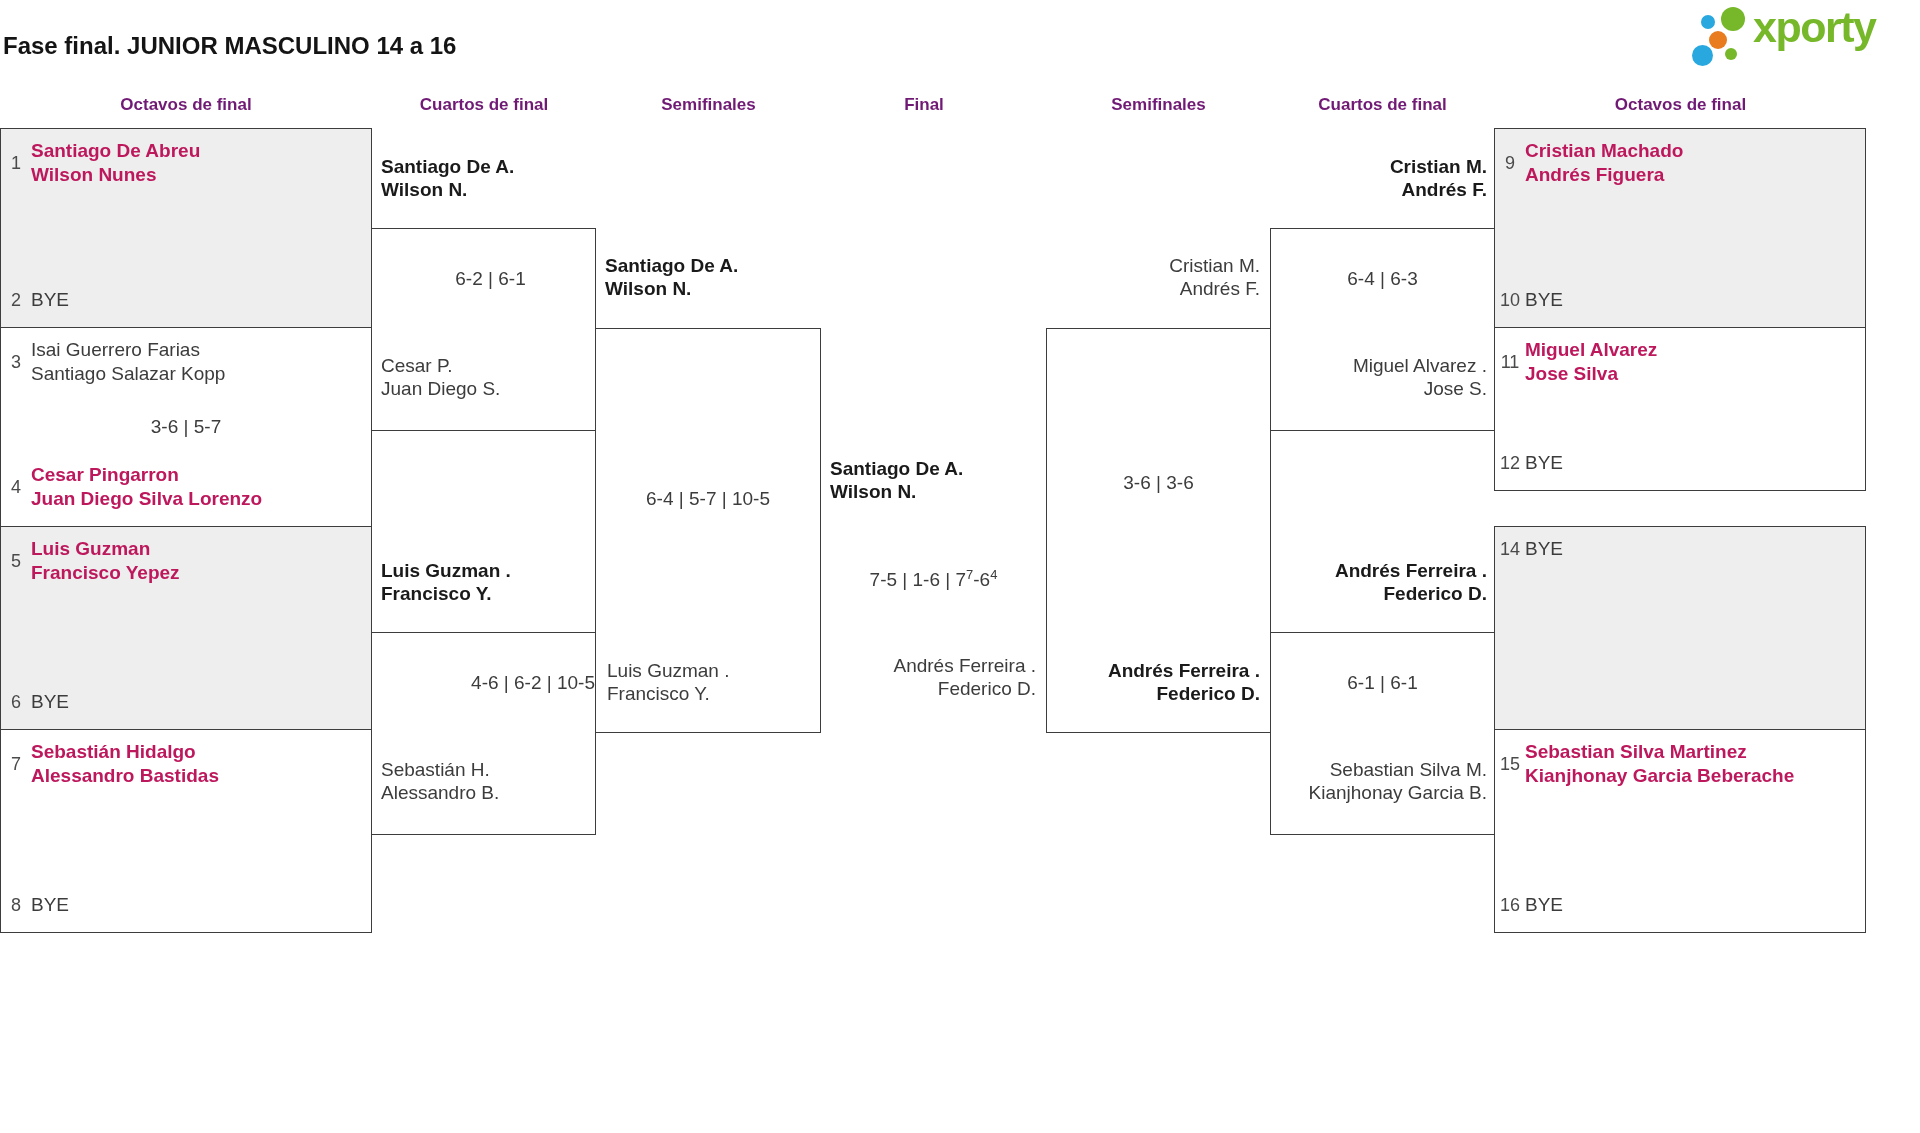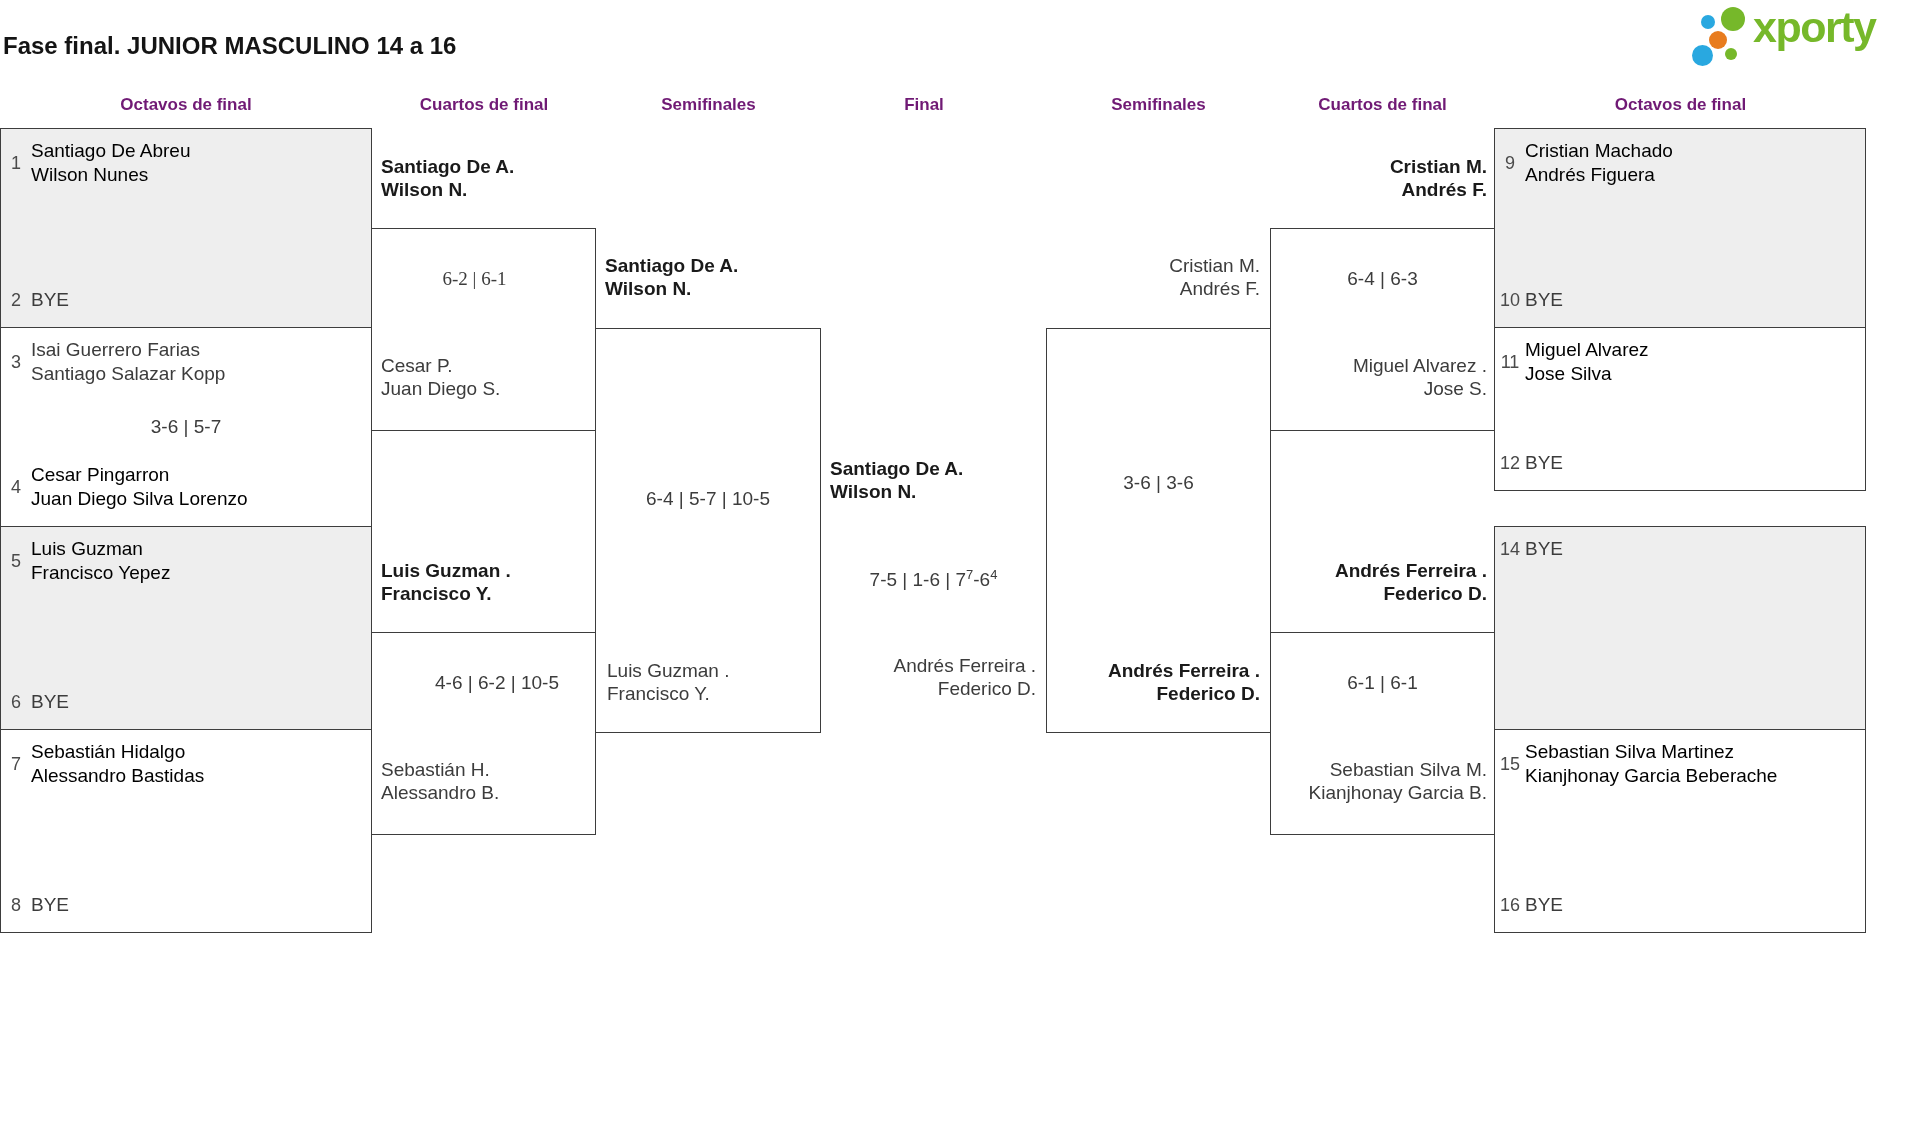--- a/index.html
+++ b/index.html
@@ -24,21 +24,21 @@
   .rh{position:absolute;top:95px;font-size:17px;font-weight:700;color:#701a75;text-align:center;white-space:nowrap;}
   
   .obox{
     position:absolute;width:372px;border:1px solid #3d3d3d;background:#ffffff;box-sizing:border-box;
     display:flex;flex-direction:column;justify-content:space-between;padding:10px 0 15px;
   }
   .obox.shaded{background:#eeeeee;}
   .trow{display:flex;align-items:center;}
   .seed{flex:0 0 30px;text-align:center;font-size:18px;color:#4a4a4a;}
   .tnames{font-size:19px;line-height:24px;color:#3c3c3c;}
-  .tnames.winner{font-weight:400;color:#000000;}
+  .tnames.winner{font-weight:700;color:#be185d;}
   .center-score{position:absolute;left:0;right:0;top:50%;transform:translateY(-50%);text-align:center;font-size:19px;color:#3c3c3c;}
   
   .qbox{position:absolute;width:225px;height:203px;border:1px solid #3d3d3d;box-sizing:border-box;background:transparent;}
   .sbox{position:absolute;width:226px;height:405px;border:1px solid #3d3d3d;box-sizing:border-box;background:transparent;}
   
   .lbl{position:absolute;font-size:19px;line-height:23px;color:#3c3c3c;white-space:nowrap;}
   .lbl.bold{font-weight:700;color:#1a1a1a;}
   .lbl.ra{text-align:right;}
   .scoreline{position:absolute;font-size:19px;color:#3c3c3c;text-align:center;white-space:nowrap;}
   .scoreline sup{font-size:13px;line-height:0;}
@@ -131,32 +131,32 @@
         <div>BYE</div>
       </div>
     </div>
   </div>
 
   <div class="lbl bold" style="left:381px;top:155px;">
     <div>Santiago De A.</div>
     <div>Wilson N.</div>
   </div>
   <div class="qbox" style="left:371px;top:228px;"></div>
-  <div class="scoreline" style="left:355px;top:268px;width:239px;font-family:Liberation Serif, serif;">6-2 | 6-1</div>
+  <div class="scoreline" style="left:371px;top:268px;width:239px;">6-2 | 6-1</div>
   <div class="lbl" style="left:381px;top:354px;">
     <div>Cesar P.</div>
     <div>Juan Diego S.</div>
   </div>
 
   <div class="lbl bold" style="left:381px;top:559px;">
     <div>Luis Guzman .</div>
     <div>Francisco Y.</div>
   </div>
   <div class="qbox" style="left:371px;top:632px;"></div>
-  <div class="scoreline" style="left:383px;top:672px;width:228px;">4-6 | 6-2 | 10-5</div>
+  <div class="scoreline" style="left:367px;top:672px;width:228px;text-align:right;">4-6 | 6-2 | 10-5</div>
   <div class="lbl" style="left:381px;top:758px;">
     <div>Sebastián H.</div>
     <div>Alessandro B.</div>
   </div>
 
   <div class="lbl bold" style="left:605px;top:254px;">
     <div>Santiago De A.</div>
     <div>Wilson N.</div>
   </div>
   <div class="sbox" style="left:595px;top:328px;"></div>

